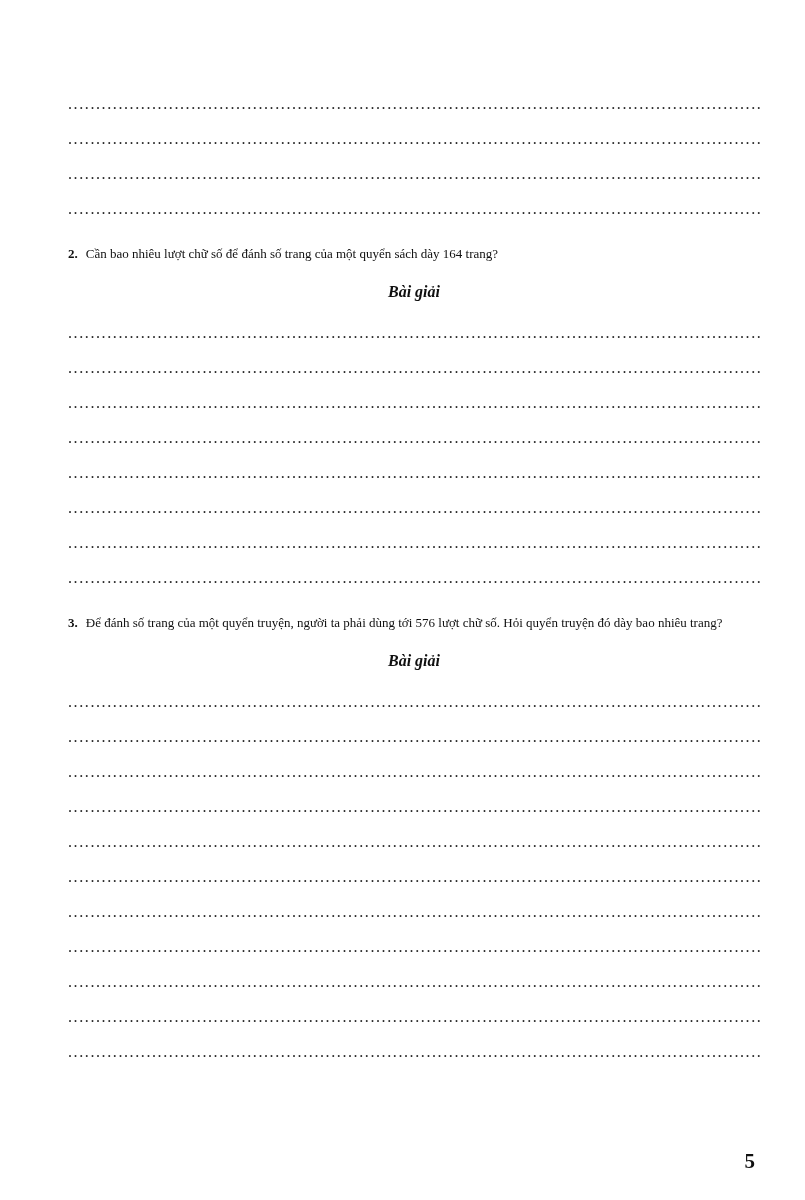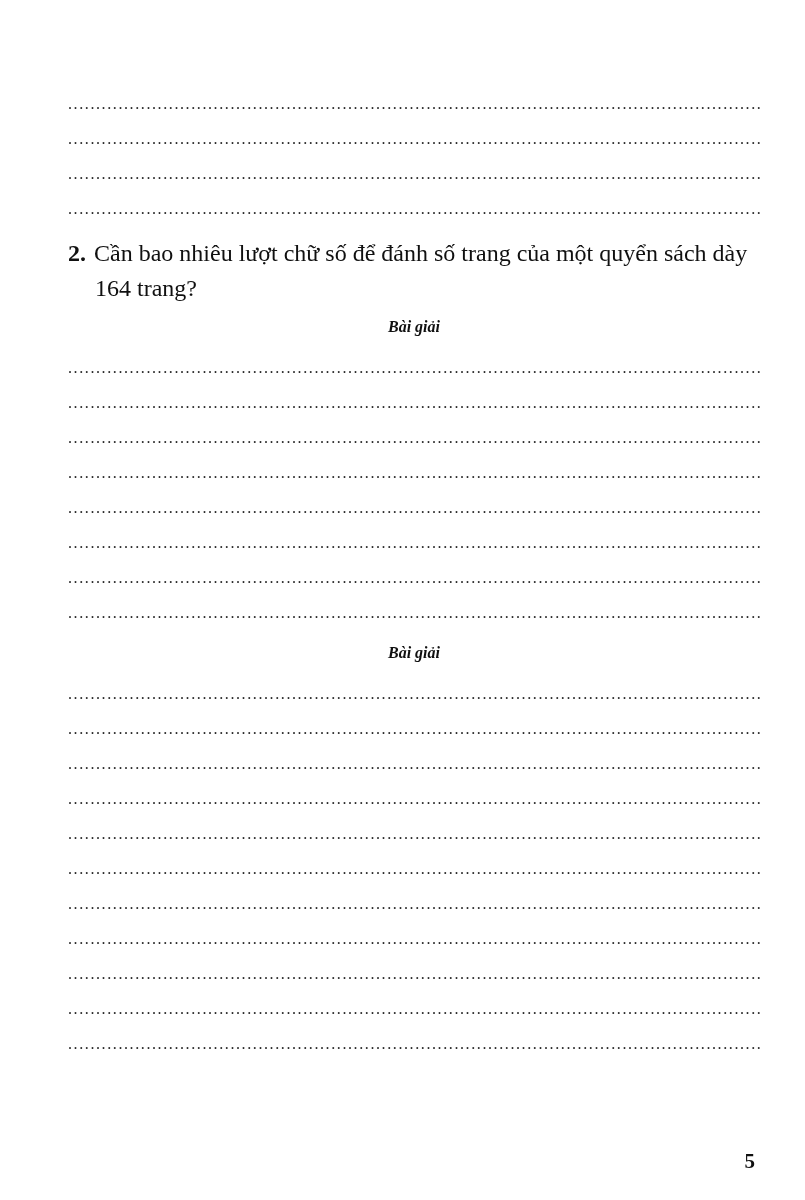--- a/index.html
+++ b/index.html
@@ -32,21 +32,21 @@
     white-space:nowrap;
     height:35px;
     line-height:35px;
     font-size:16px;
     letter-spacing:1.6px;
     color:#2a2a2a;
     user-select:none;
   }
   
   .problem{
-    font-size:24px;
+    font-size:13px;
     line-height:35px;
     padding-left:27px;
     text-indent:-27px;
     margin-top:10px;
     margin-bottom:2px;
     color:#101010;
   }
   .problem .pnum{
     font-weight:bold;
     margin-right:8px;
@@ -94,20 +94,23 @@
         <div class="dotline">................................................................................................................................................................................................................................................................................................................................................................................................................</div>
         <div class="dotline">................................................................................................................................................................................................................................................................................................................................................................................................................</div>
         <div class="dotline">................................................................................................................................................................................................................................................................................................................................................................................................................</div>
         <div class="dotline">................................................................................................................................................................................................................................................................................................................................................................................................................</div>
         <div class="dotline">................................................................................................................................................................................................................................................................................................................................................................................................................</div>
         <div class="dotline">................................................................................................................................................................................................................................................................................................................................................................................................................</div>
         <div class="dotline">................................................................................................................................................................................................................................................................................................................................................................................................................</div>
         <div class="dotline">................................................................................................................................................................................................................................................................................................................................................................................................................</div>
       </div>
 
+    <div class="problem">
+      <span class="pnum">3.</span><span>Để đánh số trang của một quyển truyện, người ta phải dùng tới 576 lượt chữ số. Hỏi quyển truyện đó dày bao nhiêu trang?</span>
+    </div>
     <div class="solution-heading">Bài giải</div>
     <div class="dotgroup solution-lines">
         <div class="dotline">................................................................................................................................................................................................................................................................................................................................................................................................................</div>
         <div class="dotline">................................................................................................................................................................................................................................................................................................................................................................................................................</div>
         <div class="dotline">................................................................................................................................................................................................................................................................................................................................................................................................................</div>
         <div class="dotline">................................................................................................................................................................................................................................................................................................................................................................................................................</div>
         <div class="dotline">................................................................................................................................................................................................................................................................................................................................................................................................................</div>
         <div class="dotline">................................................................................................................................................................................................................................................................................................................................................................................................................</div>
         <div class="dotline">................................................................................................................................................................................................................................................................................................................................................................................................................</div>
         <div class="dotline">................................................................................................................................................................................................................................................................................................................................................................................................................</div>

